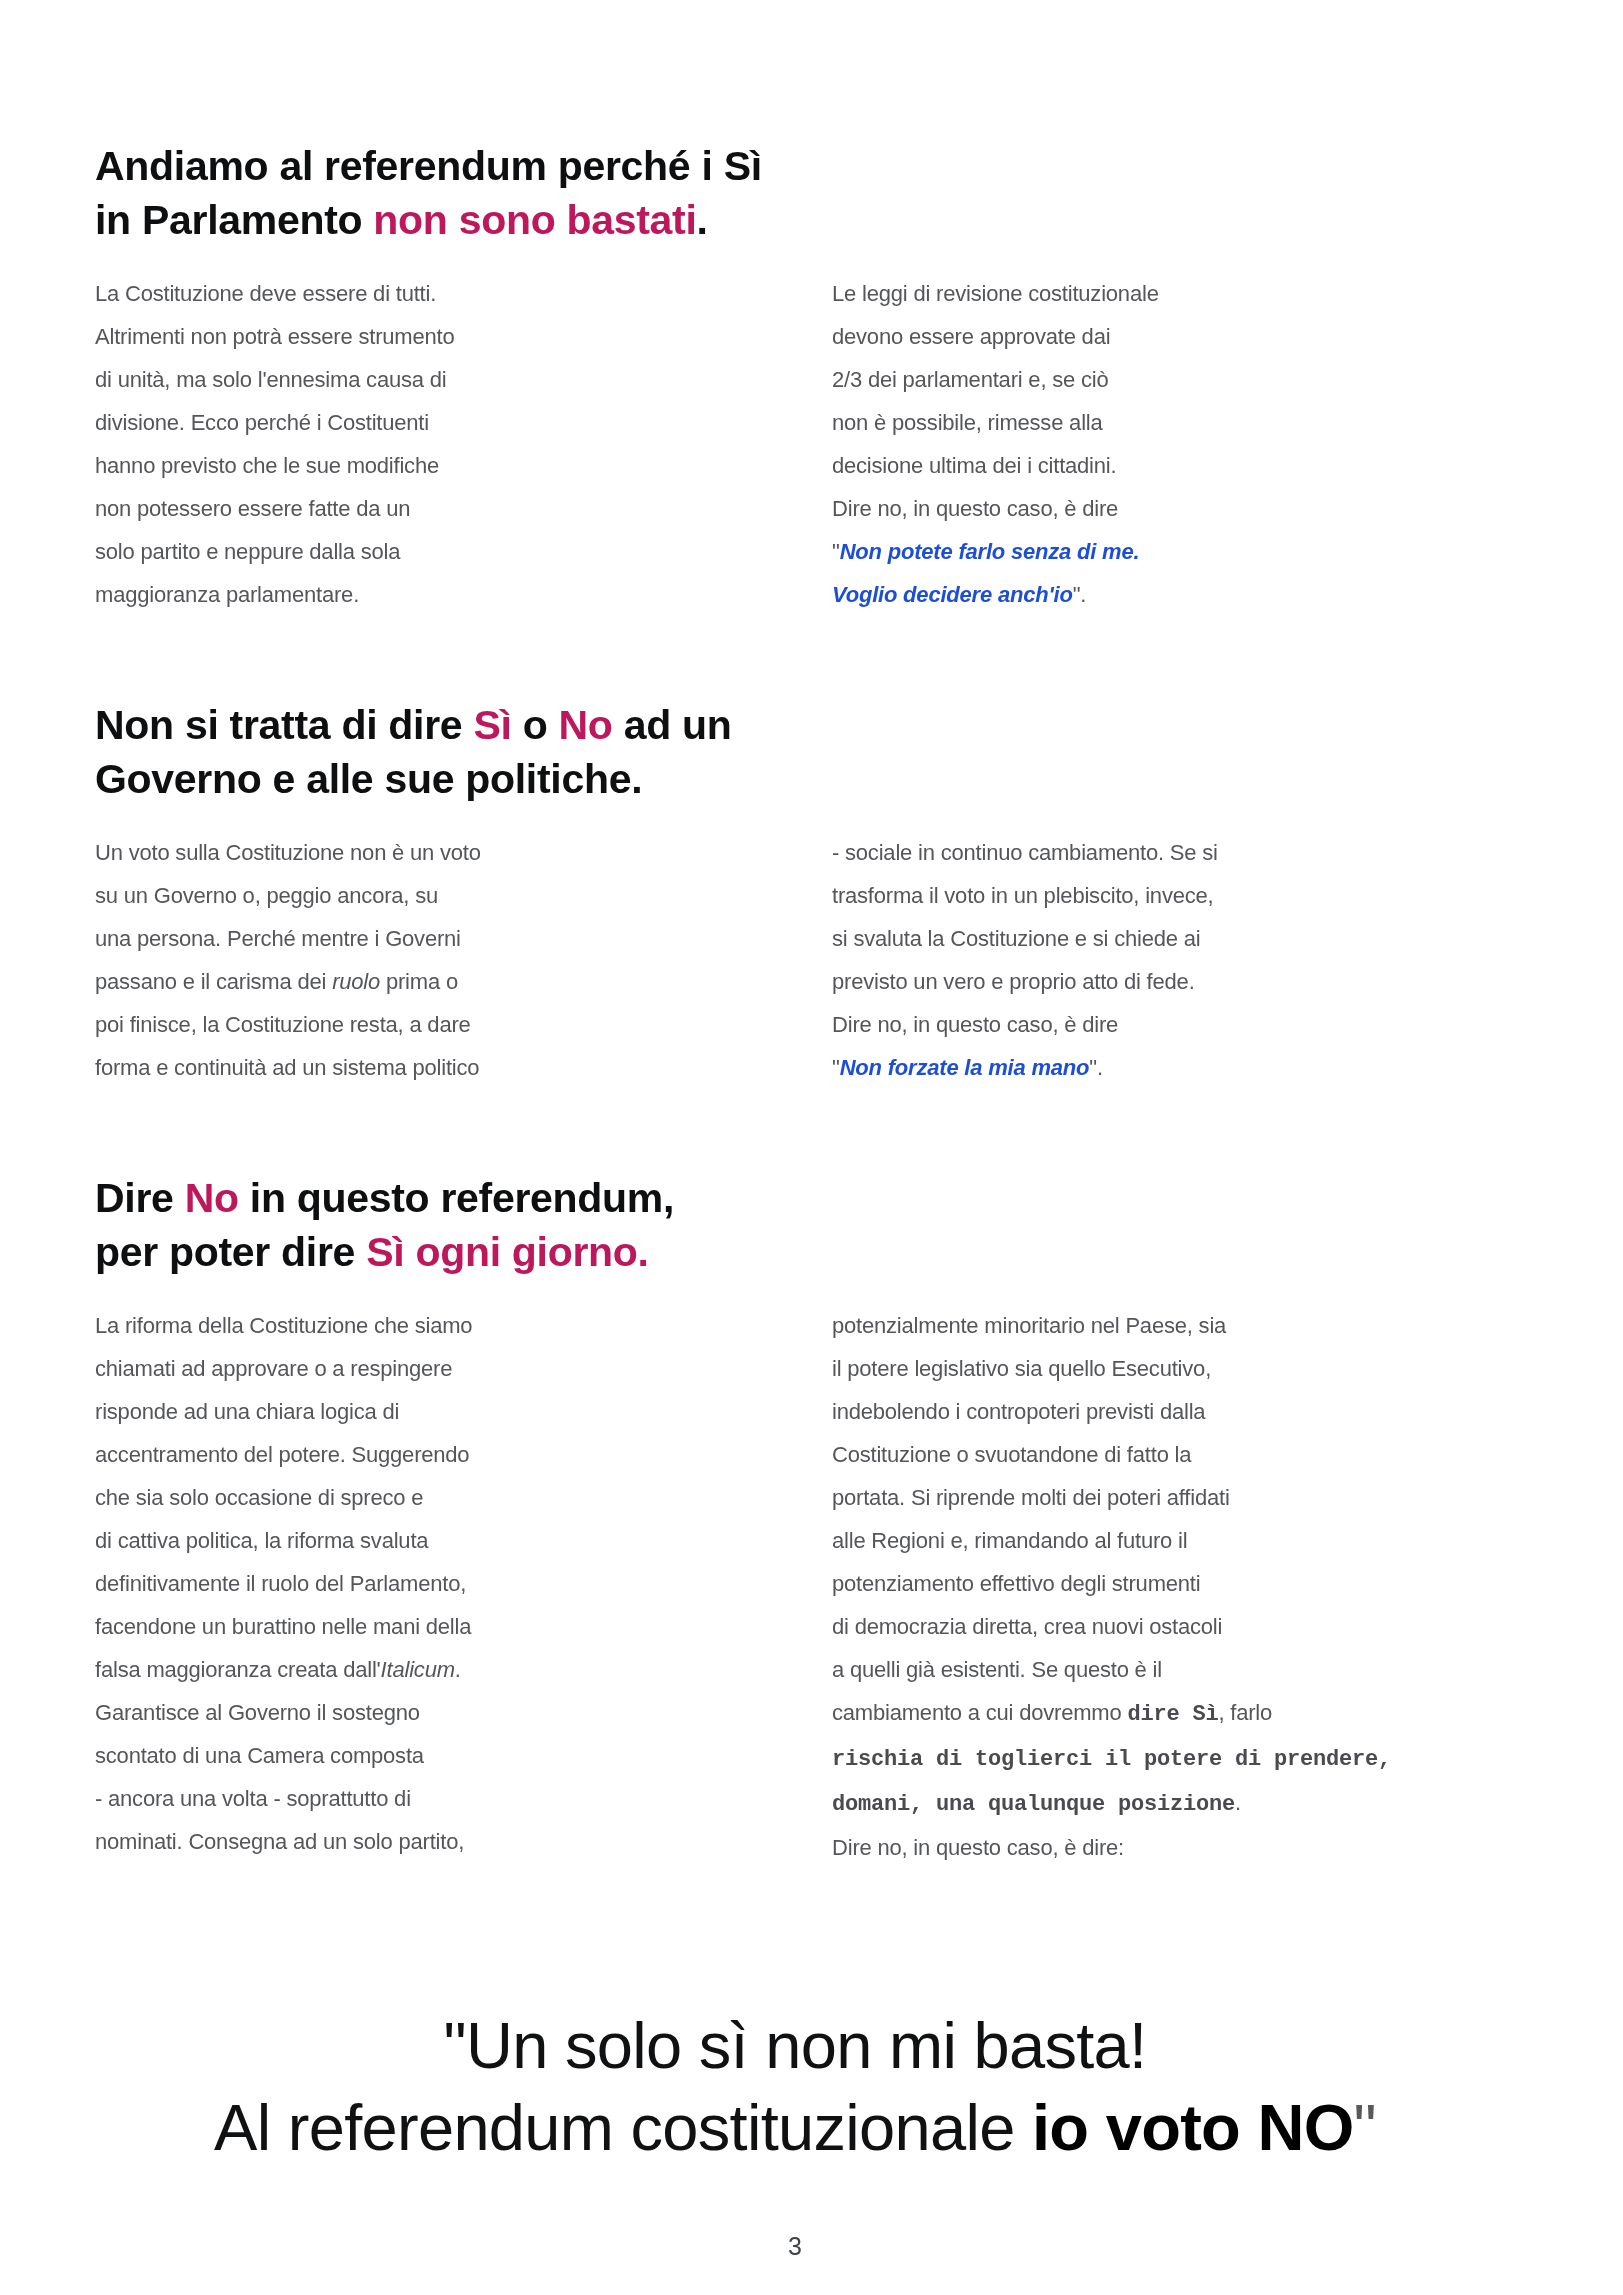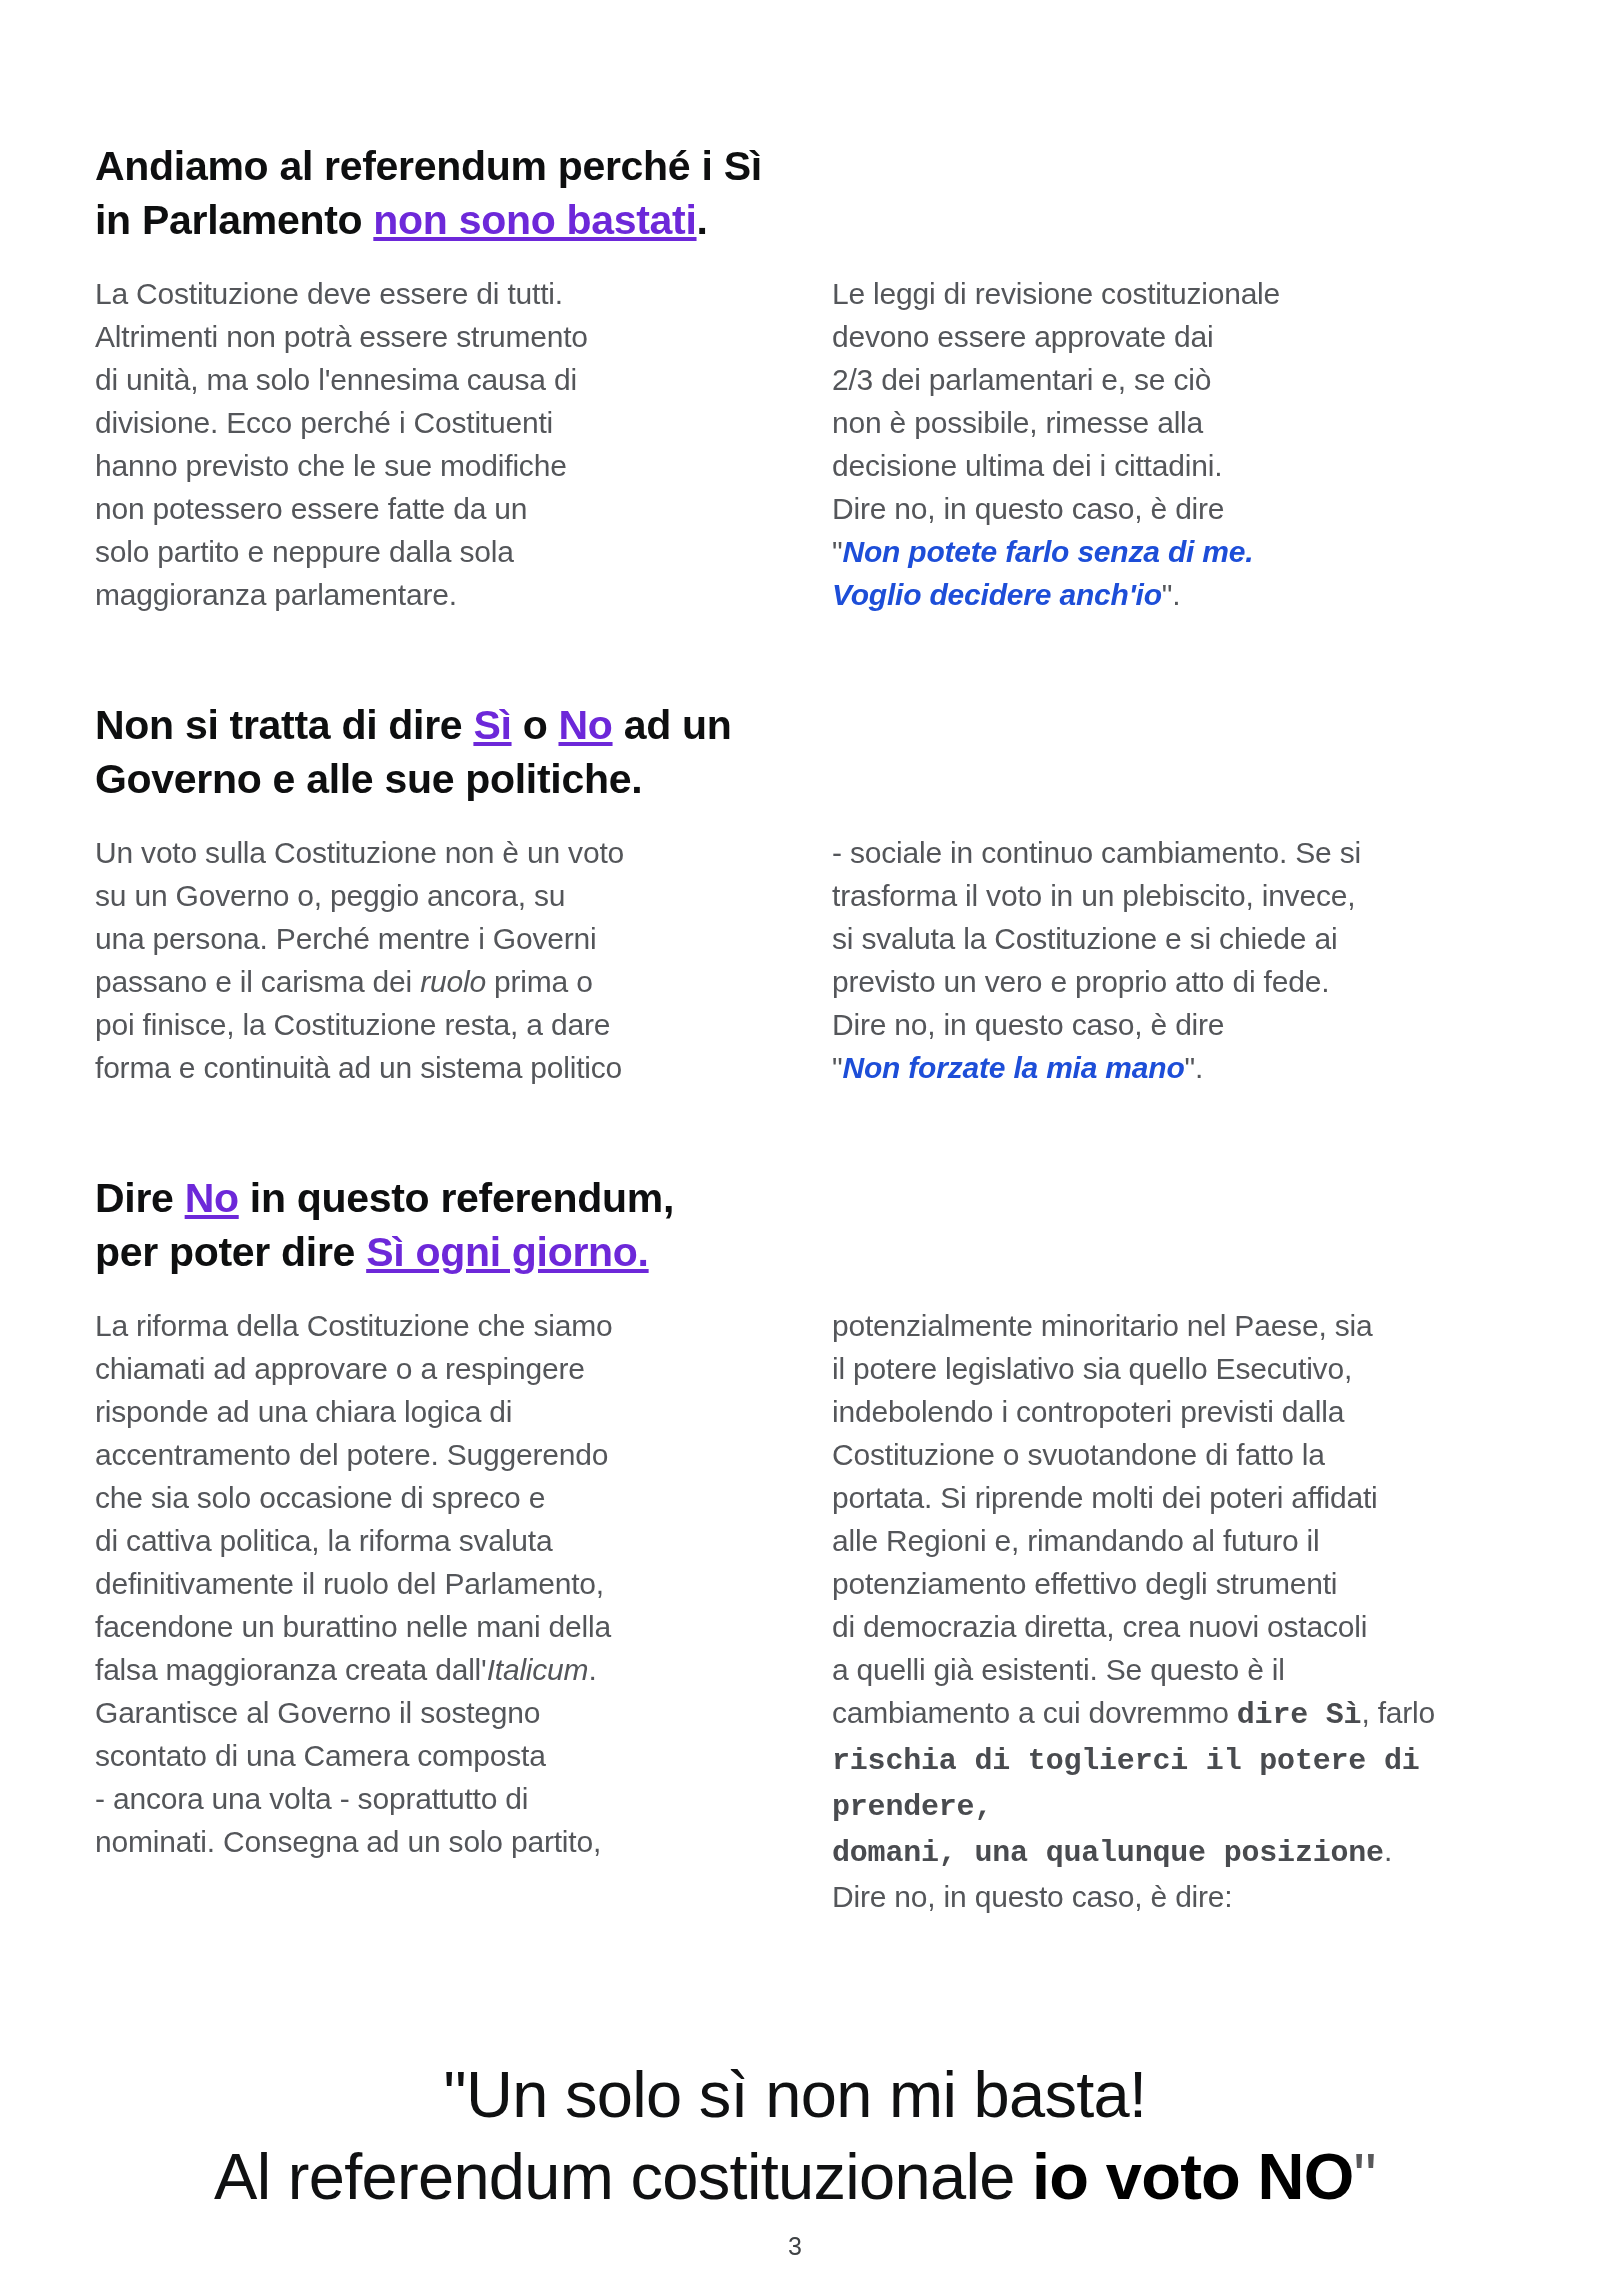--- a/index.html
+++ b/index.html
@@ -18,28 +18,28 @@
     font-size:41px;
     line-height:54px;
     font-weight:700;
     color:#0E0F10;
     letter-spacing:-0.3px;
     margin-bottom:25px;
   }
   .cols { display:flex; gap:71px; }
   .col {
     width:683px;
-    font-size:30px;
+    font-size:22px;
     line-height:43px;
     font-weight:400;
     color:#54565A;
     letter-spacing:-0.2px;
   }
   
-  .seg-g { color:#6d28d9;text-decoration:underline; }
+  .seg-g { color:#be185d; }
   .seg-r { color:#000000; font-weight:700; }
   .seg-i { font-style:italic; }
   .seg-b { font-weight:700; color:#494B4F;font-family:Liberation Mono, monospace; }
   .seg-bi { font-weight:700; font-style:italic; color:#1d4ed8;text-align:right; }
   .seg-q { color:#58585A; }
   .closing {
     margin-top:136px;
     text-align:center;
     font-size:65px;
     line-height:82px;

